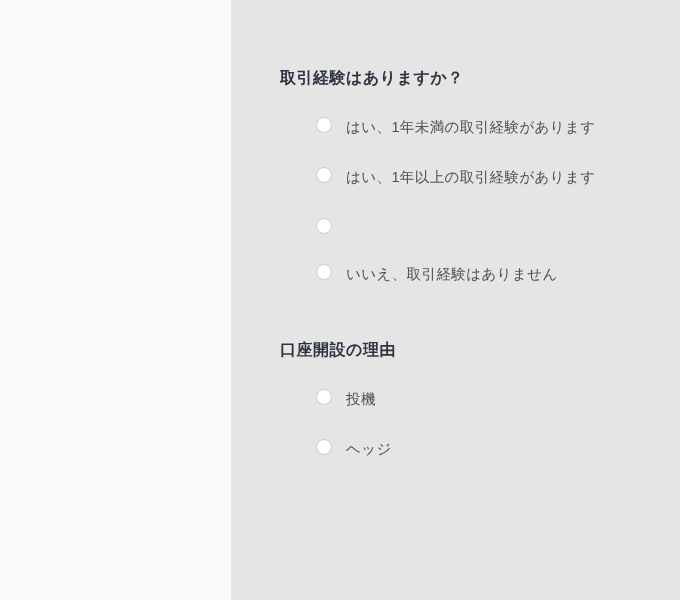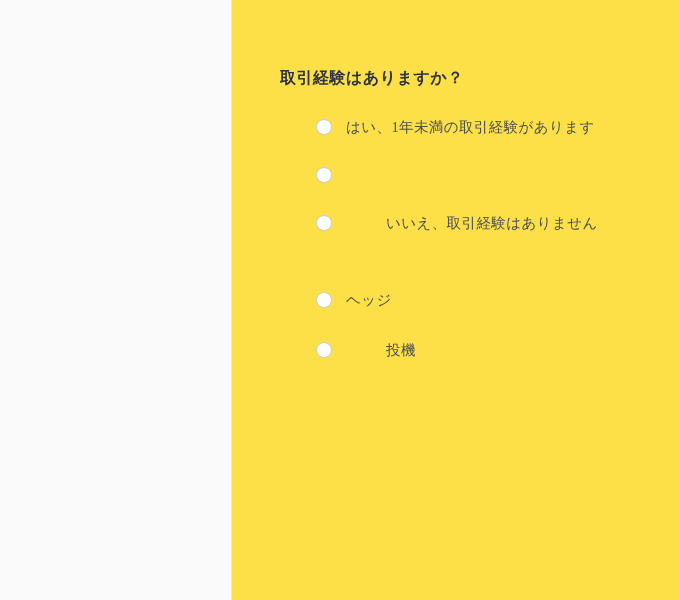--- a/index.html
+++ b/index.html
@@ -11,45 +11,43 @@
   }
   .sidebar {
     width: 232px;
     height: 600px;
     background: #fafafa;
     border-right: 1px solid #e6e6e6;
     flex-shrink: 0;
   }
   .main {
     flex: 1;
-    background: #fde047;
+    background: #e5e5e5;
     padding: 68px 48px 40px 48px;
     overflow: hidden;
-    font-family: Liberation Serif, serif;
   }
   .question-block {
     margin-bottom: 56px;
   }
   .question-heading {
     font-size: 16px;
     font-weight: 600;
     color: #2e3440;
     letter-spacing: 0.5px;
     margin-bottom: 28px;
   }
   .options {
     padding-left: 36px;
   }
   .option {
     display: flex;
-    align-items: center;
     margin-bottom: 30px;
     cursor: pointer;
   }
-  .option:last-child { margin-bottom: 0; gap: 40px; }
+  .option:last-child { margin-bottom: 0; }
   .radio {
     width: 16px;
     height: 16px;
     border: 1.5px solid #c9ccd1;
     border-radius: 50%;
     flex-shrink: 0;
     margin-right: 14px;
     background: #fff;
   }
   .option-label {
@@ -68,34 +66,39 @@
 
   <div class="question-block">
     <h2 class="question-heading">取引経験はありますか？</h2>
     <div class="options">
       <div class="option">
         <span class="radio"></span>
         <span class="option-label">はい、1年未満の取引経験があります</span>
       </div>
       <div class="option">
         <span class="radio"></span>
+        <span class="option-label">はい、1年以上の取引経験があります</span>
+      </div>
+      <div class="option">
+        <span class="radio"></span>
       </div>
       <div class="option">
         <span class="radio"></span>
         <span class="option-label">いいえ、取引経験はありません</span>
       </div>
     </div>
   </div>
 
   <div class="question-block">
+    <h2 class="question-heading">口座開設の理由</h2>
     <div class="options">
       <div class="option">
         <span class="radio"></span>
-        <span class="option-label">ヘッジ</span>
+        <span class="option-label">投機</span>
       </div>
       <div class="option">
         <span class="radio"></span>
-        <span class="option-label">投機</span>
+        <span class="option-label">ヘッジ</span>
       </div>
     </div>
   </div>
 
 </div>
 
 </body></html>

